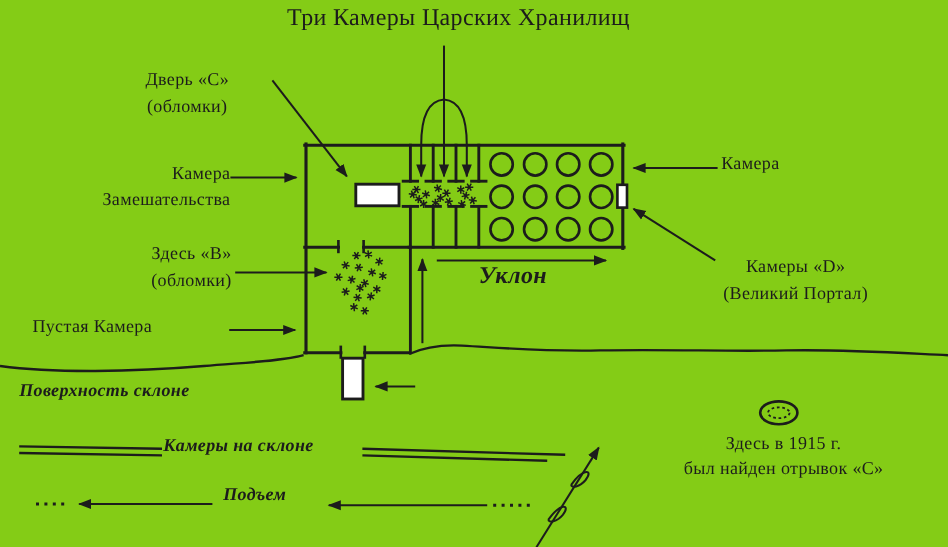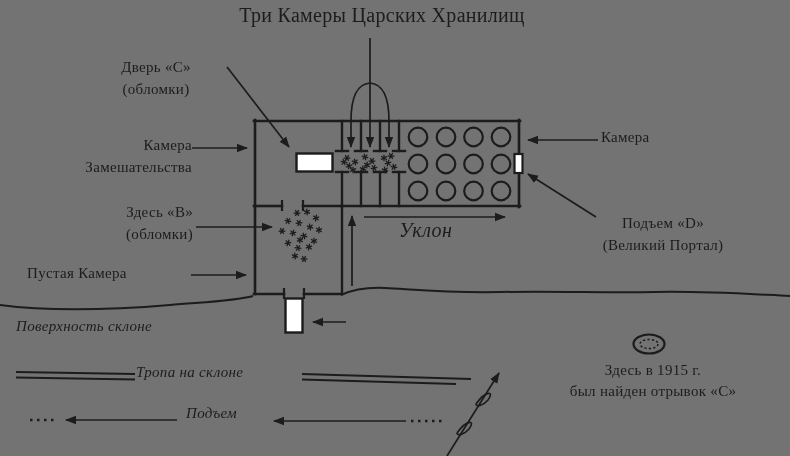--- a/index.html
+++ b/index.html
@@ -1,20 +1,20 @@
 <!DOCTYPE html>
 <html><head>
 <meta charset="utf-8">
 <style>
   html,body{margin:0;padding:0;background:#ffffff;}
-  .fig{position:relative;width:790px;height:456px;background:#737373;overflow:hidden;
+  .fig{position:relative;width:790px;height:456px;background:#84cc16;overflow:hidden;
        font-family:"Liberation Serif","DejaVu Serif",serif;color:#1c1c1c;}
   .fig svg{position:absolute;left:0;top:0;}
   .lbl{position:absolute;font-size:15px;line-height:22px;white-space:nowrap;letter-spacing:0.3px;}
-  .it{font-style:italic;}
+  .it{font-style:italic;font-weight:bold;}
   .ctr{text-align:center;}
   .rt{text-align:right;}
   .ttl{font-size:20px;}
 </style>
 </head>
 <body>
 
 <div class="fig">
 
   <svg width="790" height="456" viewBox="0 0 790 456">
@@ -192,28 +192,28 @@
 
   <div class="lbl" style="left:27px;top:262px">Пустая Камера</div>
 
   <div class="lbl it" style="left:16px;top:315px">Поверхность склоне</div>
 
   <div class="lbl" style="left:601px;top:126px">
     <div>Камера</div>
   </div>
 
   <div class="lbl ctr" style="left:558px;top:212px;width:210px">
-    <div>Подъем «D»</div>
+    <div>Камеры «D»</div>
     <div>(Великий Портал)</div>
   </div>
 
   <div class="lbl it" style="left:399px;top:219px;font-size:20px">Уклон</div>
 
 
-  <div class="lbl it" style="left:136px;top:361px">Тропа на склоне</div>
+  <div class="lbl it" style="left:136px;top:361px">Камеры на склоне</div>
 
   <div class="lbl it" style="left:186px;top:402px">Подъем</div>
 
   <div class="lbl ctr" style="left:512px;top:360px;width:282px;line-height:21px">
     <div>Здесь в 1915 г.</div>
     <div>был найден отрывок «С»</div>
   </div>
 
 </div>
 

